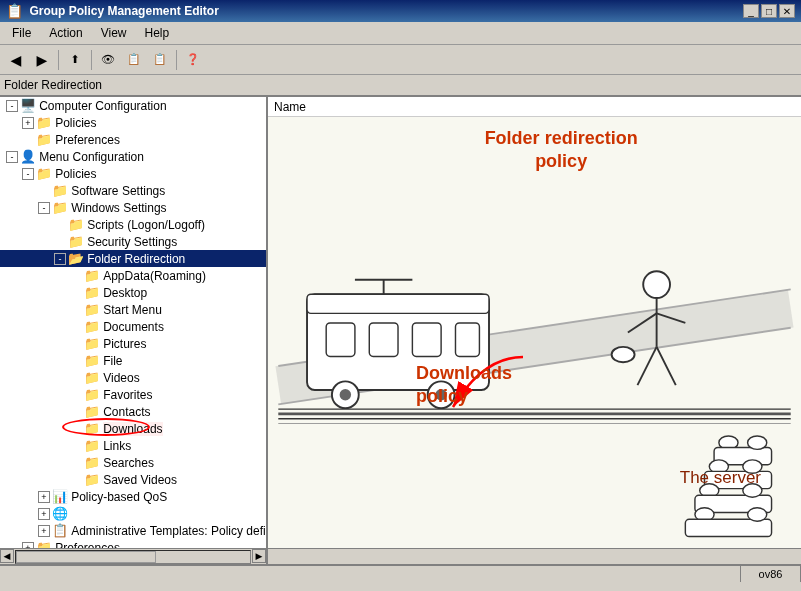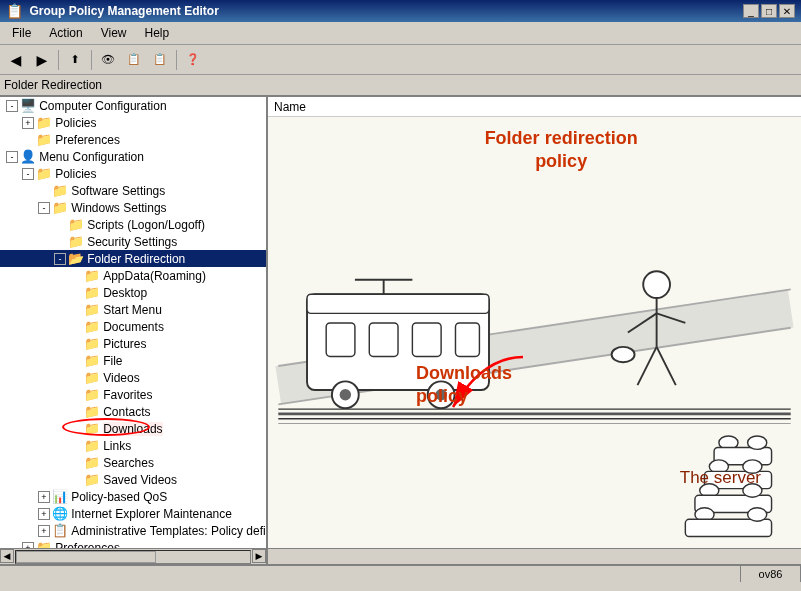--- a/index.html
+++ b/index.html
@@ -381,21 +381,20 @@
 
     <div class="tree-item" style="padding-left: 36px;">
       <div class="expand-btn">+</div>
       <span class="folder-icon">📊</span>
       <span class="item-text">Policy-based QoS</span>
     </div>
 
     <div class="tree-item" style="padding-left: 36px;">
       <div class="expand-btn">+</div>
       <span class="folder-icon">🌐</span>
-      <span class="item-text">Internet Explorer Maintenance</span>
     </div>
 
     <div class="tree-item" style="padding-left: 36px;">
       <div class="expand-btn">+</div>
       <span class="folder-icon">📋</span>
       <span class="item-text">Administrative Templates: Policy defir</span>
     </div>
 
     <div class="tree-item" style="padding-left: 20px;">
       <div class="expand-btn">+</div>

